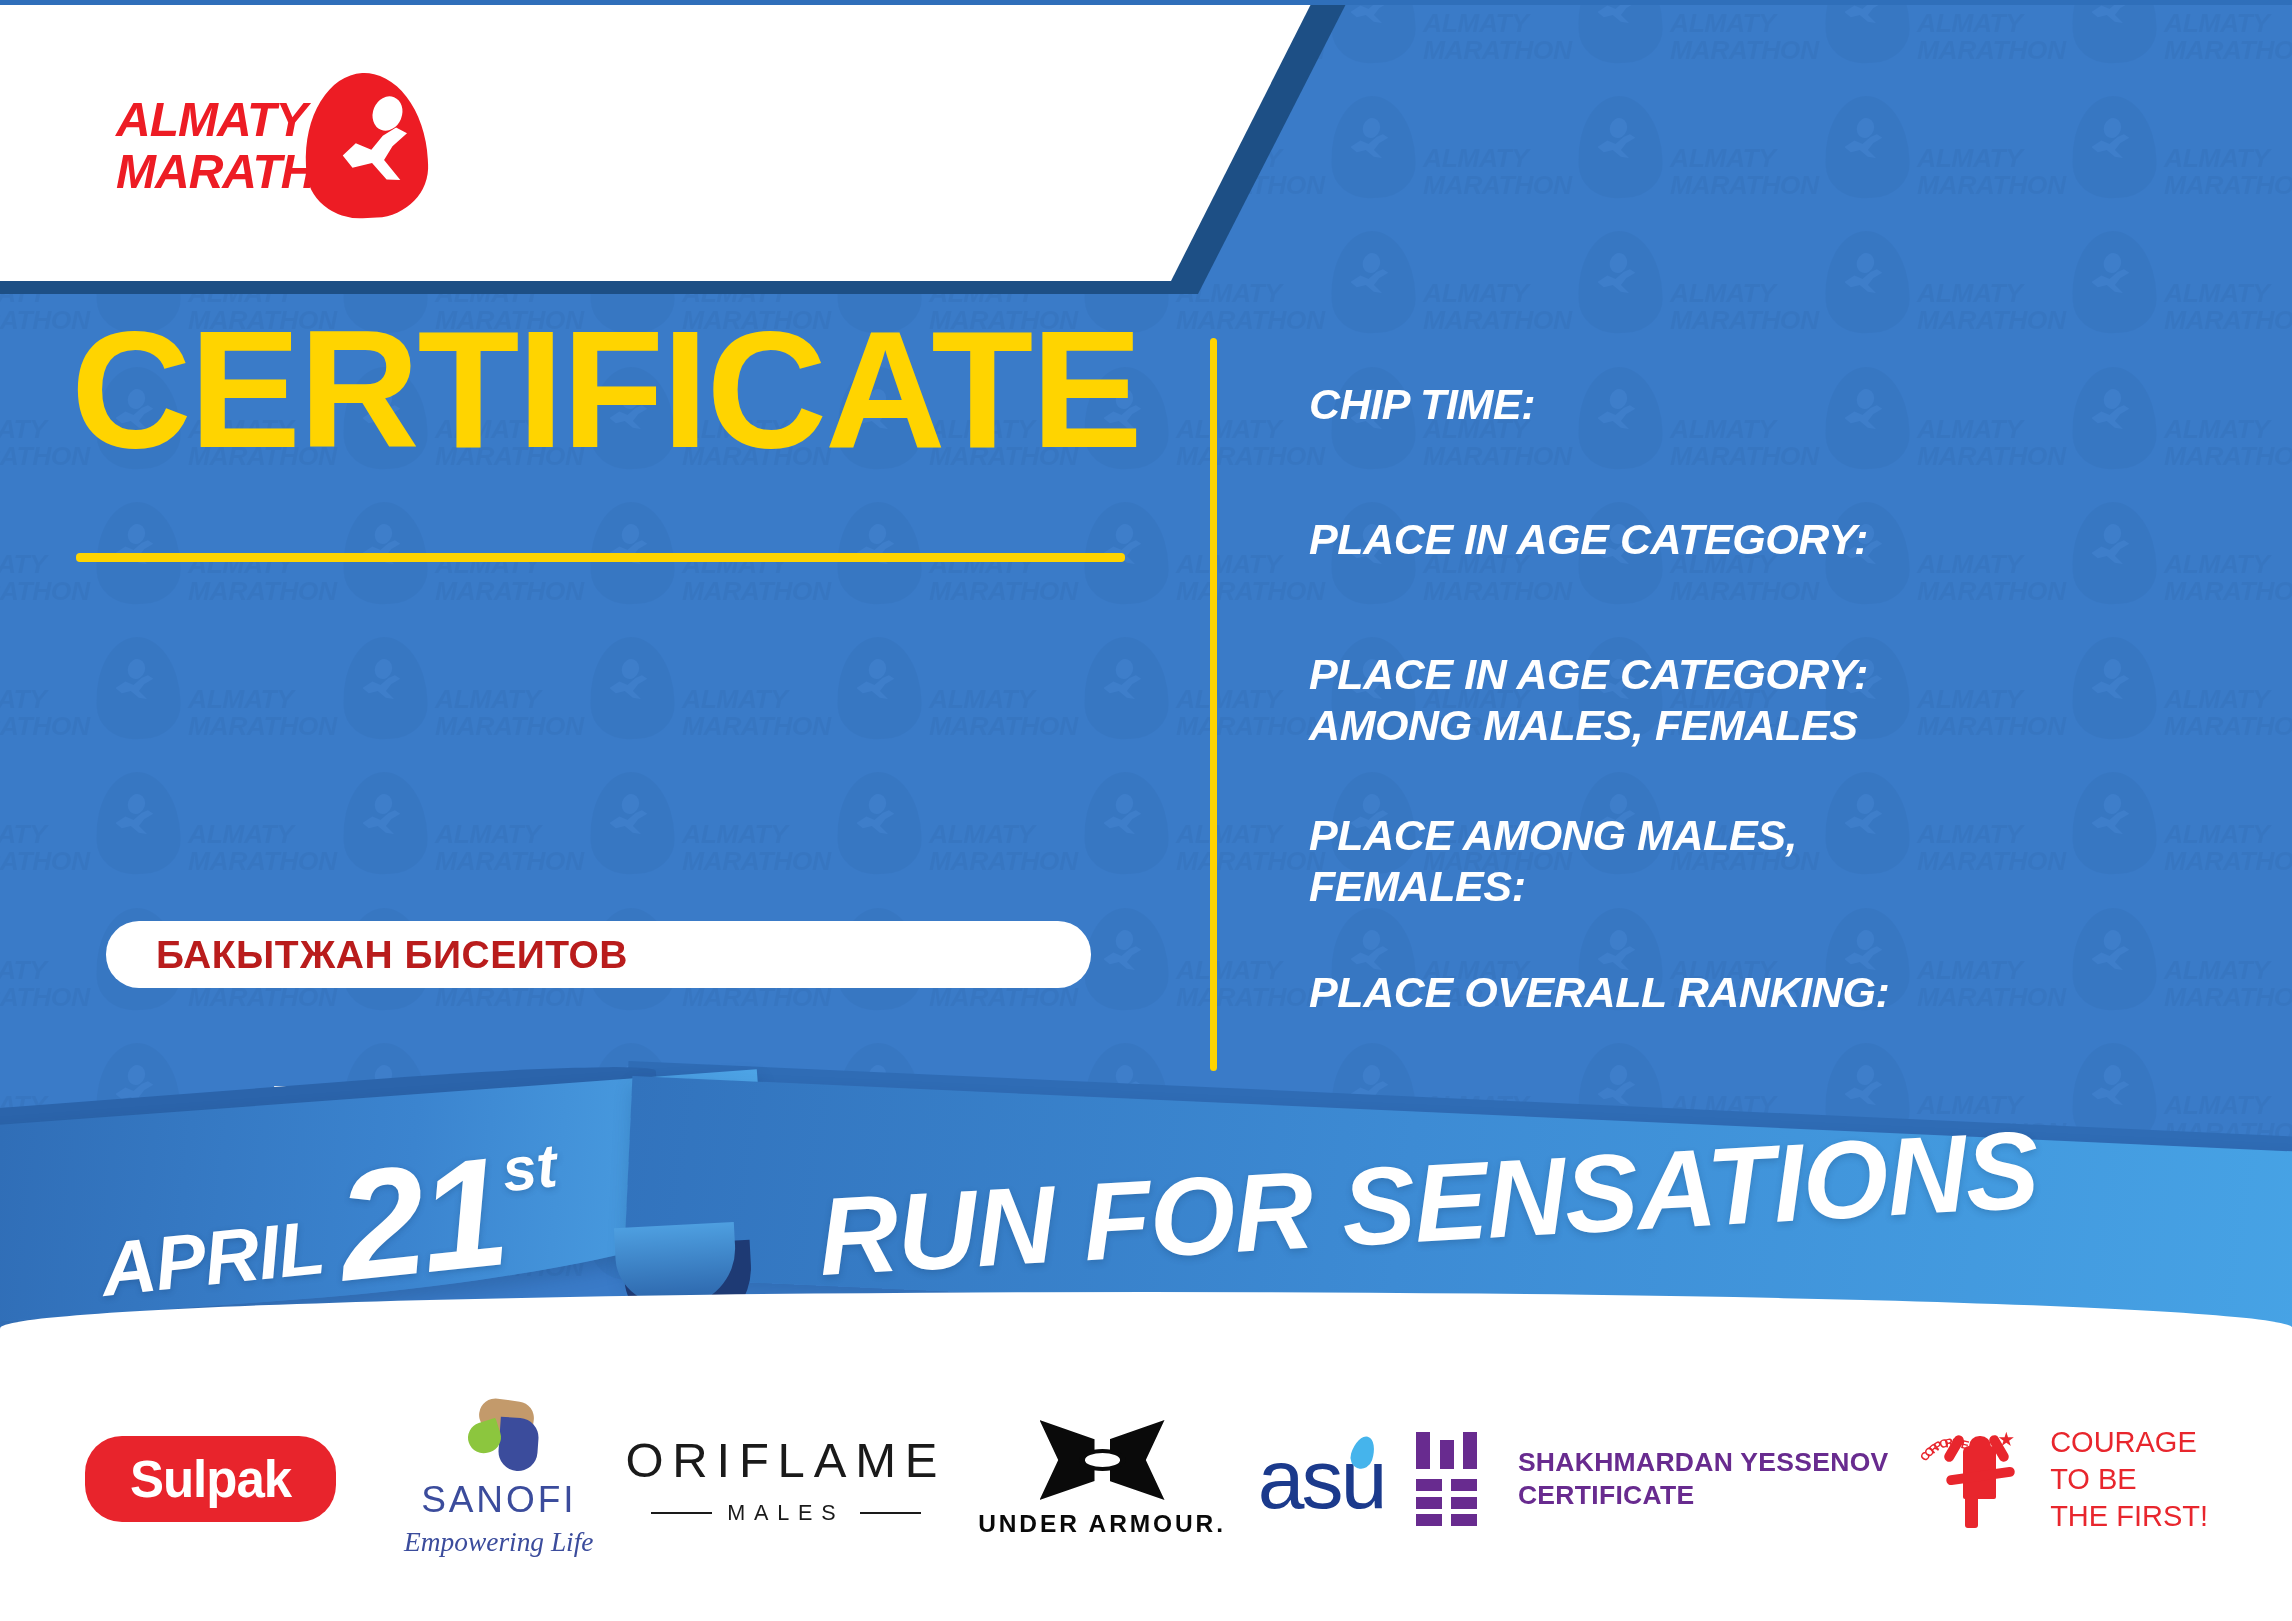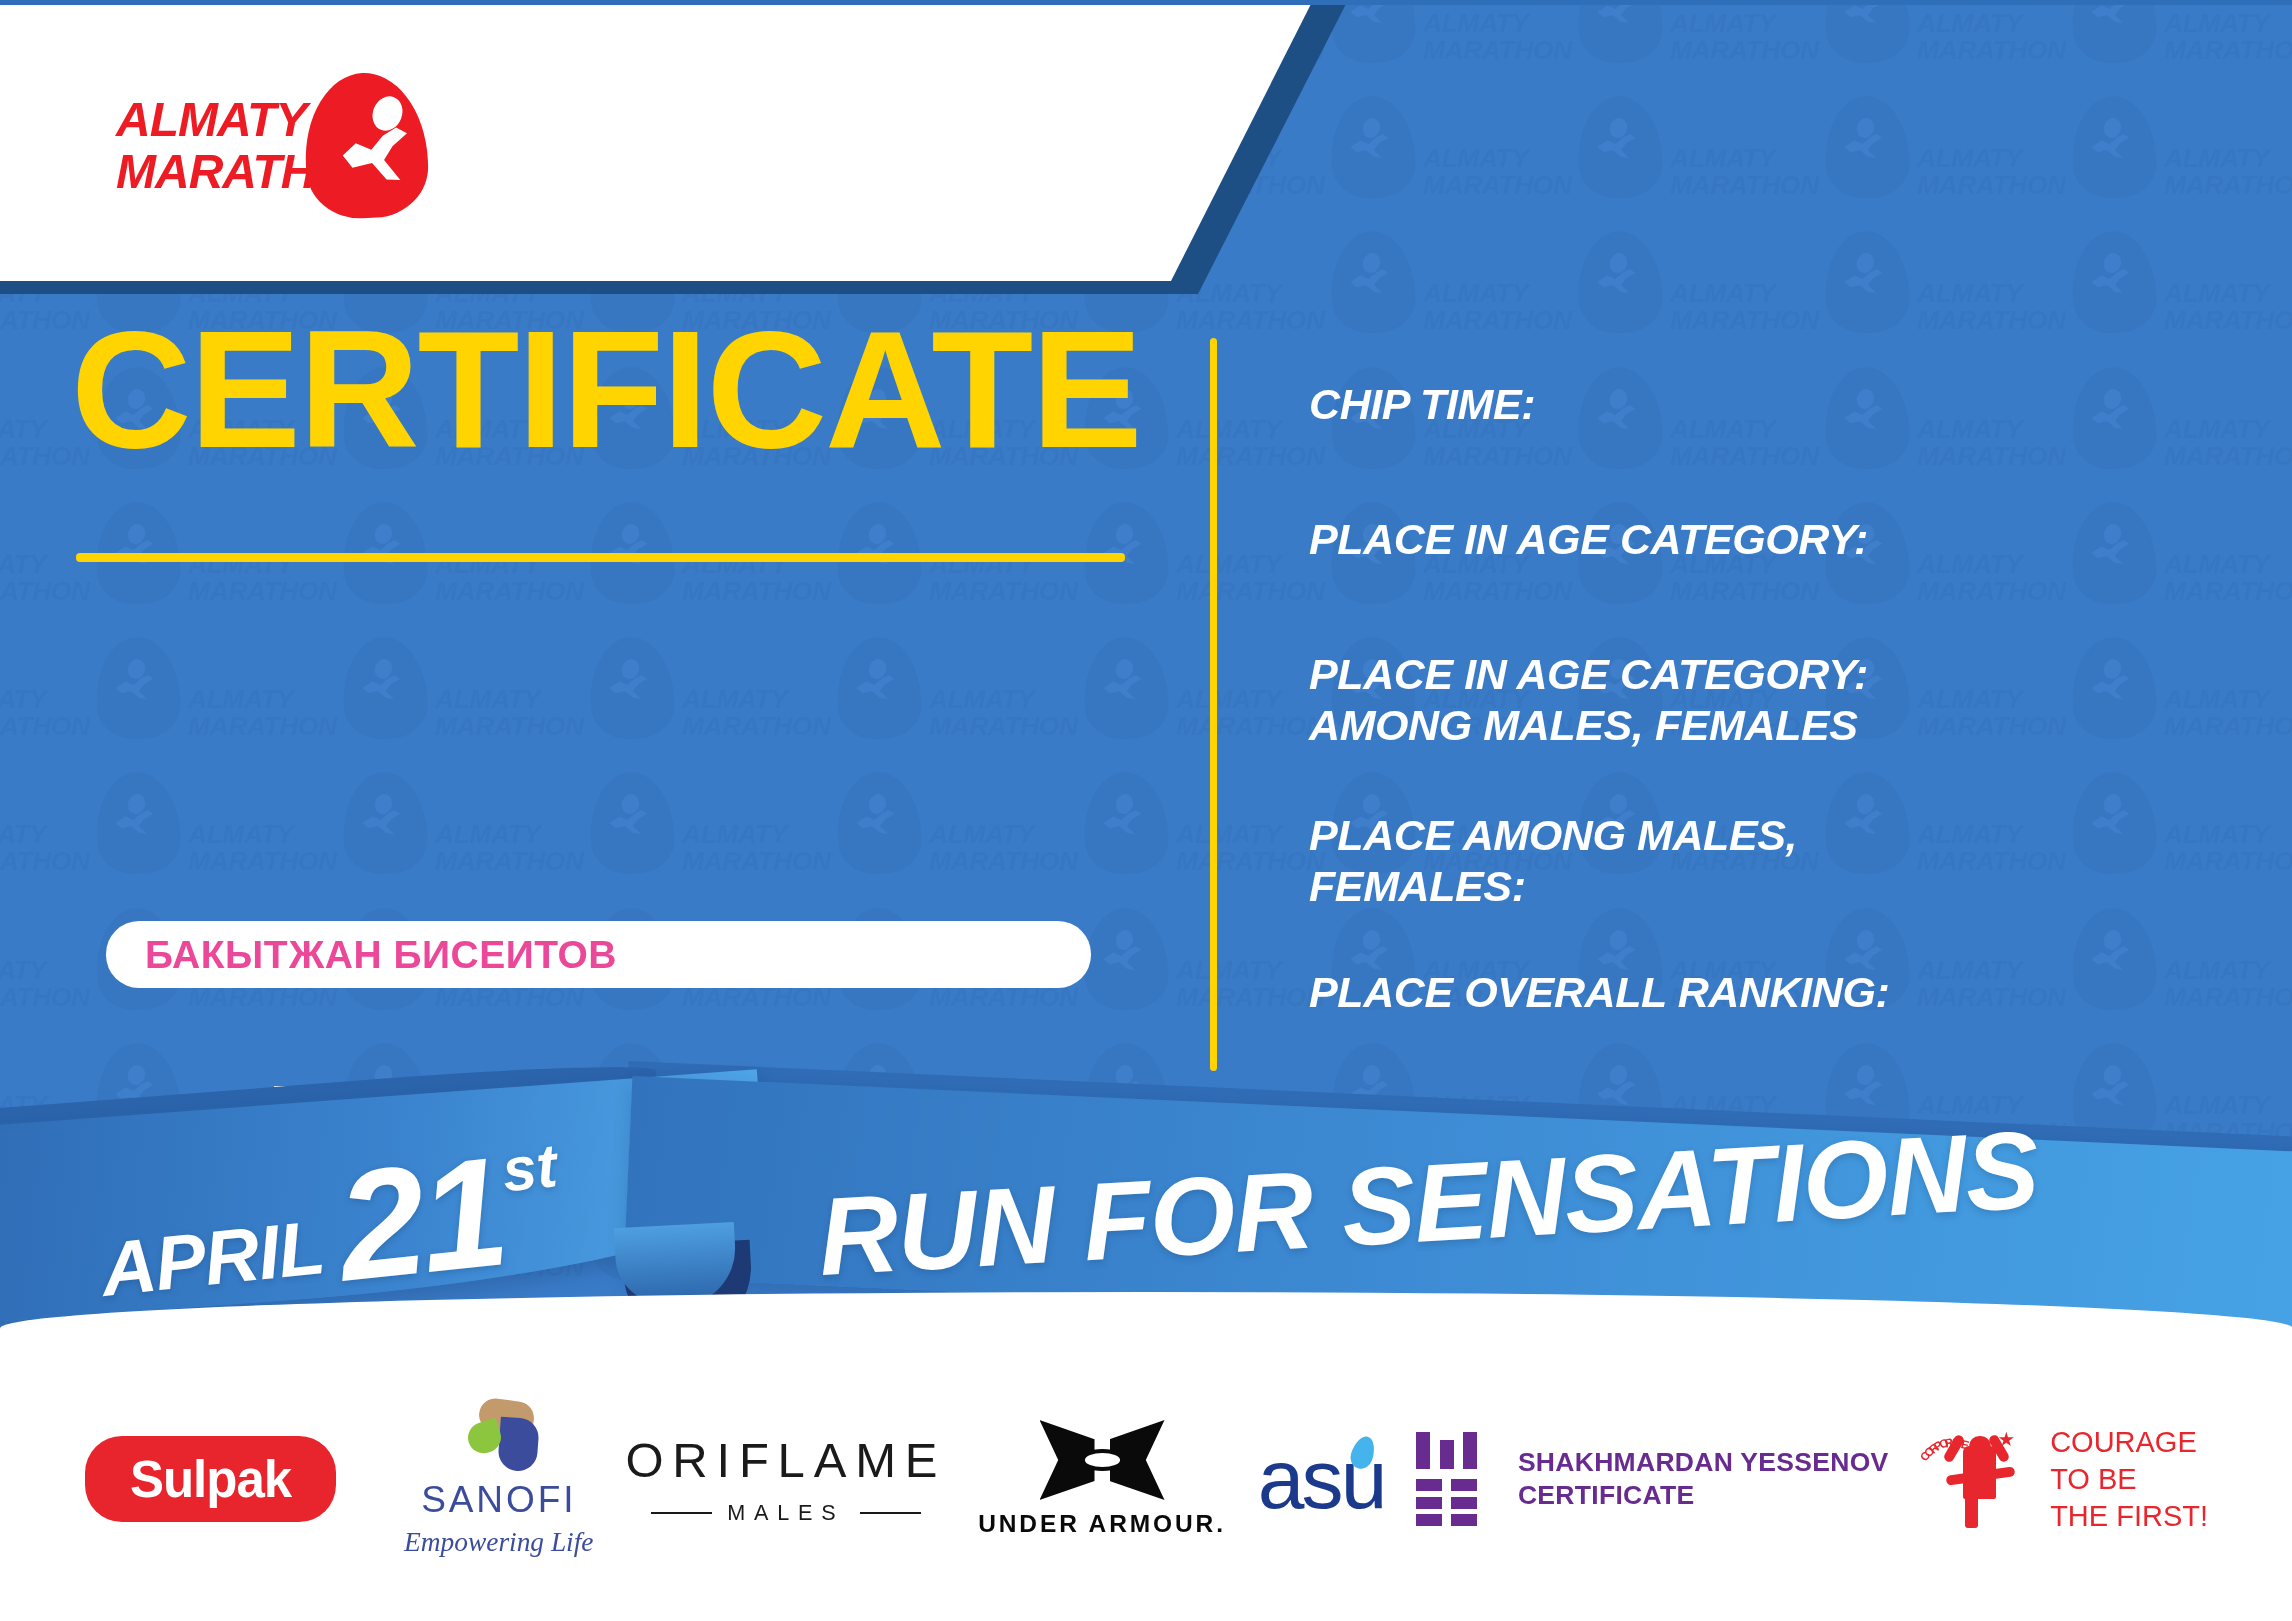--- a/index.html
+++ b/index.html
@@ -161,22 +161,22 @@
     background:#ffd400; border-radius:3.9px;
   }
 
   #name-pill {
     position:absolute; left:106px; top:640px;
     width:985px; height:67px;
     background:#ffffff; border-radius:33px;
     display:flex; align-items:center;
   }
   #name-pill span {
-    margin-left:39px;
-    color:#ec4899; font-size:39px; font-weight:bold;
+    margin-left:50px;
+    color:#b91c1c; font-size:39px; font-weight:bold;
     letter-spacing:0.5px;
     font-family:"Liberation Sans", sans-serif;
   }
 
   .lrow { position:absolute; display:flex; align-items:center; }
   .llabel {
     font-size:48px; font-weight:bold; font-style:italic;
     letter-spacing:-0.5px; white-space:nowrap;
     font-family:"Liberation Sans", sans-serif;
   }

